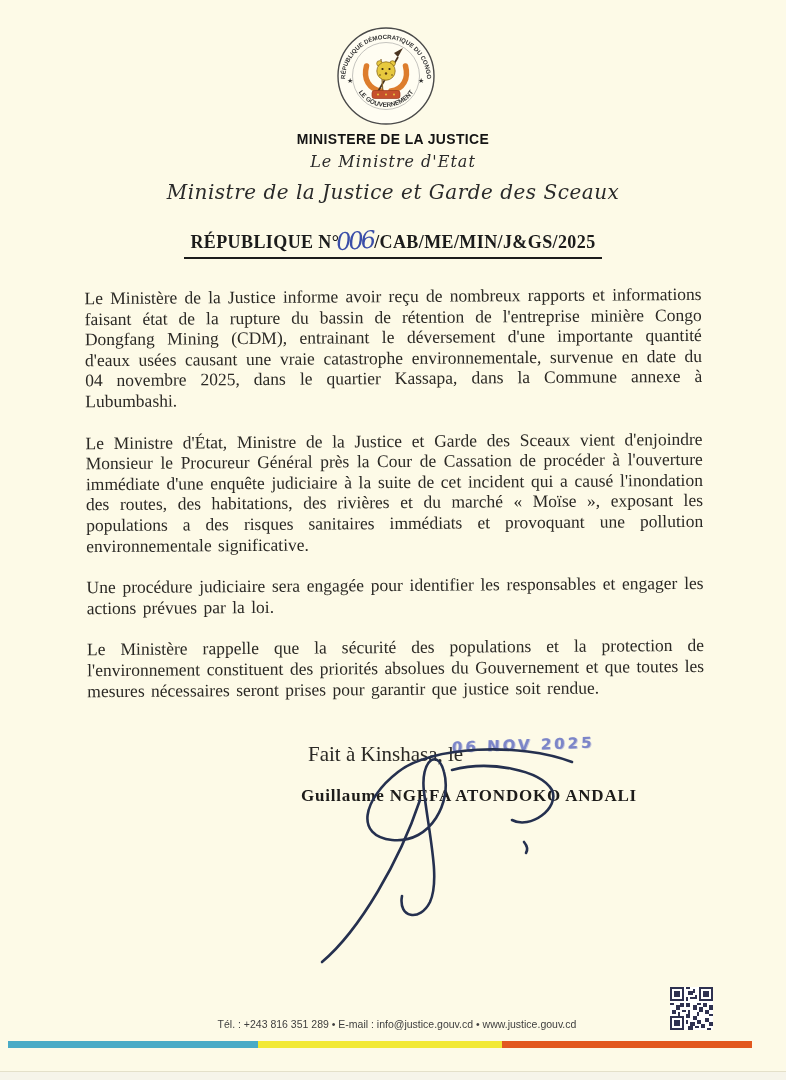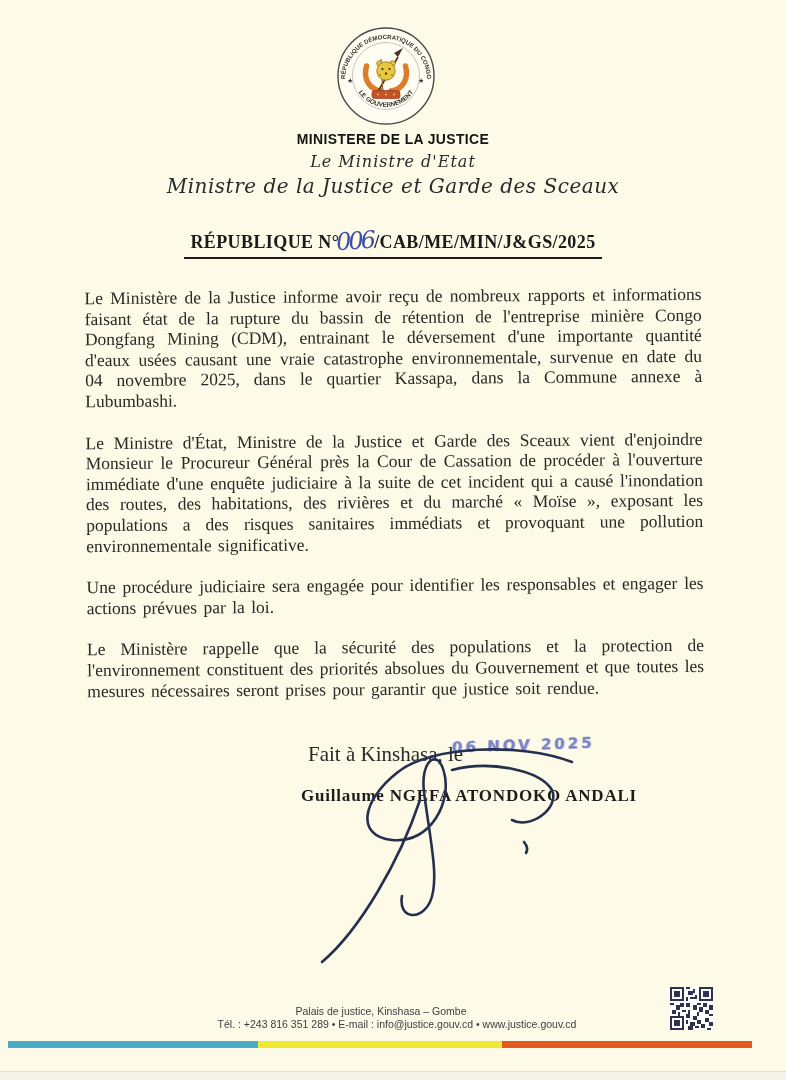--- a/index.html
+++ b/index.html
@@ -33,21 +33,21 @@
   }
   .script-line1, .script-line2 {
     position: absolute;
     left: 0; width: 786px;
     text-align: center;
     font-family: "DejaVu Serif", serif;
     font-style: italic;
     color: #2a2a2a;
   }
   .script-line1 { top: 152px; font-size: 16px; letter-spacing: 1px; }
-  .script-line2 { top: 174px; font-size: 20px; letter-spacing: 0.5px; font-style: italic; }
+  .script-line2 { top: 180px; font-size: 20px; letter-spacing: 0.5px; font-style: italic; }
   
   .title-row {
     position: absolute;
     left: 0; top: 226px; width: 786px;
     text-align: center;
   }
   .title-inner {
     display: inline-block;
     border-bottom: 2.5px solid #1c1c1c;
     padding: 0 6px 3px 6px;
@@ -204,21 +204,20 @@
 
   <svg class="signature-svg" viewBox="0 0 300 230">
     <g fill="none" stroke-width="2.6" stroke-linecap="round" stroke="#25304f">
       <path d="M 282 22 C 230 2, 140 6, 108 32 C 72 60, 65 96, 102 100 C 142 104, 162 60, 154 32 C 148 8, 130 20, 134 52 C 140 100, 150 140, 140 162 C 130 182, 108 178, 112 156"></path>
       <path d="M 130 60 C 110 120, 70 190, 32 222"></path>
       <path d="M 162 30 C 200 20, 250 30, 262 50 C 270 68, 240 90, 222 80"></path>
       <path d="M 234 102 q 5 6 2 11"></path>
     </g>
   </svg>
 
-  <div class="footer-address">Palais de justice, Kinshasa – Gombe</div>
   <div class="footer-contact">Tél. : +243 816 351 289 •  E-mail : info@justice.gouv.cd •  www.justice.gouv.cd</div>
 
   <svg class="qr" viewBox="0 0 21 21" shape-rendering="crispEdges">
     <rect x="0" y="0" width="21" height="21" fill="#ffffff"></rect>
     <g fill="#2e3150">
       <rect x="0" y="0" width="7" height="7"></rect>
         <rect x="14" y="0" width="7" height="7"></rect>
         <rect x="0" y="14" width="7" height="7"></rect>
       <rect x="1" y="1" width="5" height="5" fill="#ffffff"></rect>
         <rect x="15" y="1" width="5" height="5" fill="#ffffff"></rect>

